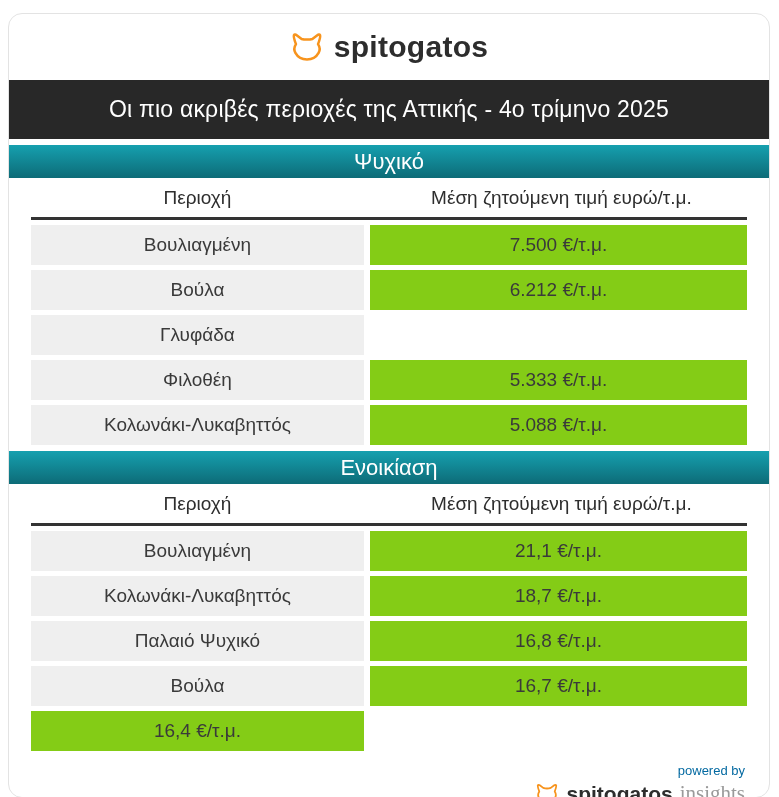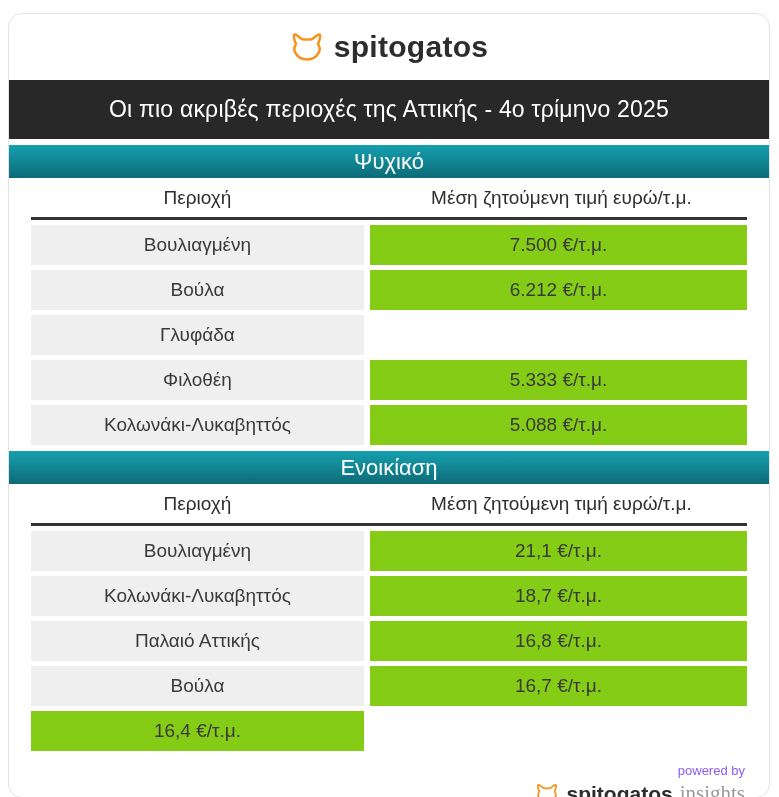--- a/index.html
+++ b/index.html
@@ -49,21 +49,21 @@
     margin-top: 5px;
   }
   .cell {
     height: 40px;
     display: flex; align-items: center; justify-content: center;
     font-size: 19px; color: #3a3a3a;
   }
   .cell.left  { background: #efefef; }
   .cell.right { background: #84cc16; }
   .card-footer { margin-top: 12px; padding-right: 24px; text-align: right; }
-  .powered { font-size: 13px; color: #8b5cf6; margin-bottom: 3px; }
+  .powered { font-size: 13px; color: #0369a1; margin-bottom: 3px; }
   .footer-logo {
     display: flex; justify-content: flex-end; align-items: center; gap: 7px;
     font-size: 21px;
   }
   .brand-sm { font-weight: bold; color: #2d2d2d; }
   .insights { color: #9a9a9a; font-weight: 400; font-family: Liberation Serif, serif; }
   .cat-svg { display: block; }
 </style>
 </head>
 <body>
@@ -119,21 +119,21 @@
       </div>
       <div class="row">
         <div class="cell left">Βουλιαγμένη</div>
         <div class="cell right">21,1 €/τ.μ.</div>
       </div>
       <div class="row">
         <div class="cell left">Κολωνάκι-Λυκαβηττός</div>
         <div class="cell right">18,7 €/τ.μ.</div>
       </div>
       <div class="row">
-        <div class="cell left">Παλαιό Αττικής</div>
+        <div class="cell left">Παλαιό Ψυχικό</div>
         <div class="cell right">16,8 €/τ.μ.</div>
       </div>
       <div class="row">
         <div class="cell left">Βούλα</div>
         <div class="cell right">16,7 €/τ.μ.</div>
       </div>
       <div class="row">
         <div class="cell right">16,4 €/τ.μ.</div>
       </div>
     </div>

